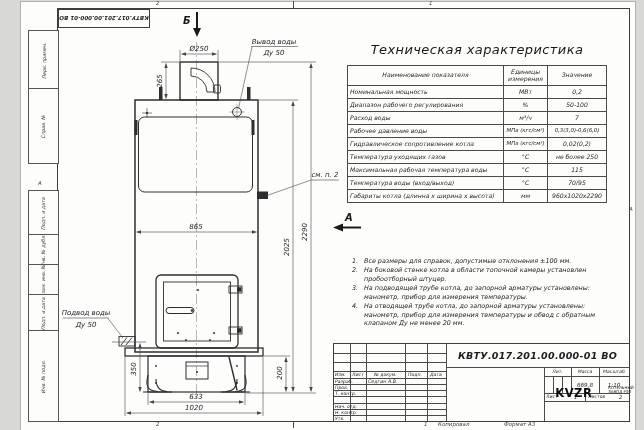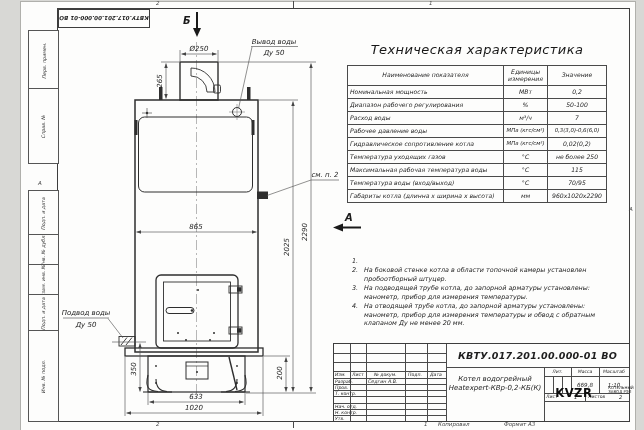--- a/index.html
+++ b/index.html
@@ -144,20 +144,21 @@
           <td>Габариты котла (длинна х ширина х высота)</td>
           <td class="c">мм</td>
           <td class="c">960х1020х2290</td>
         </tr>
   </tbody>
     </table>
 
   <div id="notes" class="abs">
     <div class="note">
         <span class="n">1.</span>
+        <span>Все размеры для справок, допустимые отклонения ±100 мм.</span>
       </div>
     <div class="note">
         <span class="n">2.</span>
         <span>На боковой стенке котла в области топочной камеры установлен пробоотборный штуцер.</span>
       </div>
     <div class="note">
         <span class="n">3.</span>
         <span>На подводящей трубе котла, до запорной арматуры установлены: манометр, прибор для измерения температуры.</span>
       </div>
     <div class="note">
@@ -359,24 +360,20 @@
 
     <div class="tbt" style="left:1px;top:34.5px;">Разраб.</div>
     <div class="tbt" style="left:34px;top:34.5px;font-size:4.8px;">Седгин А.В.</div>
     <div class="tbt" style="left:1px;top:40.5px;">Пров.</div>
     <div class="tbt" style="left:1px;top:46.5px;">Т. контр.</div>
     <div class="tbt" style="left:1px;top:59.5px;">Нач. отд.</div>
     <div class="tbt" style="left:1px;top:65.5px;">Н. контр.</div>
     <div class="tbt" style="left:1px;top:71.5px;">Утв.</div>
 
     <div id="tb-doc" class="tbc">КВТУ.017.201.00.000-01 ВО</div>
-    <div id="tb-name" class="tbc">
-      <span>Котел водогрейный</span>
-      <span>Heatexpert-КВр-0,2-КБ(К)</span>
-    </div>
 
     <div class="tbc" style="left:210px;top:23px;width:27px;height:9px;font-size:4.6px;">Лит.</div>
     <div class="tbc" style="left:237px;top:23px;width:28px;height:9px;font-size:4.6px;">Масса</div>
     <div class="tbc" style="left:265px;top:23px;width:30px;height:9px;font-size:4.6px;">Масштаб</div>
     <div class="tbc" style="left:237px;top:32px;width:28px;height:17px;font-size:5.6px;">669,8</div>
     <div class="tbc" style="left:265px;top:32px;width:30px;height:17px;font-size:5.6px;">1:10</div>
 
     <div class="tbt" style="left:212px;top:50px;">Лист</div>
     <div class="tbt" style="left:240px;top:50px;font-size:5px;">1</div>
     <div class="tbt" style="left:254px;top:50px;">Листов</div>

